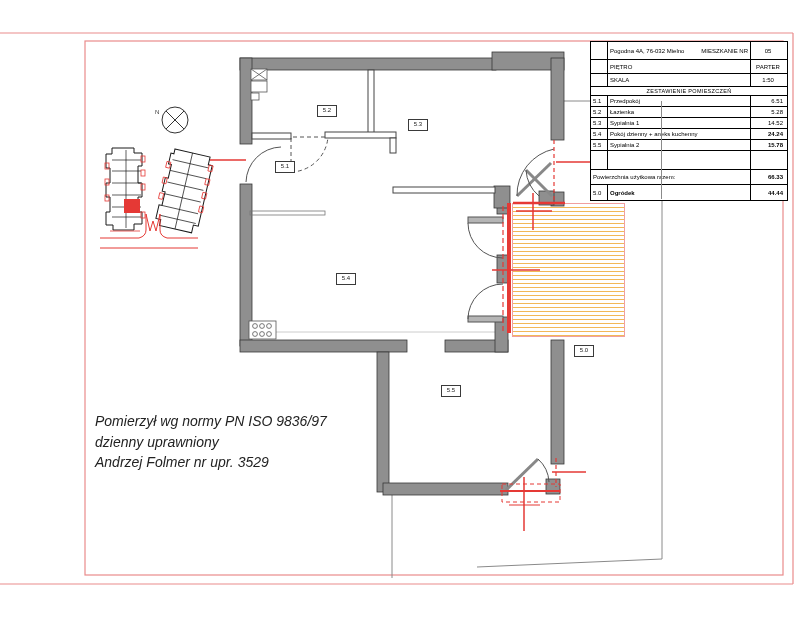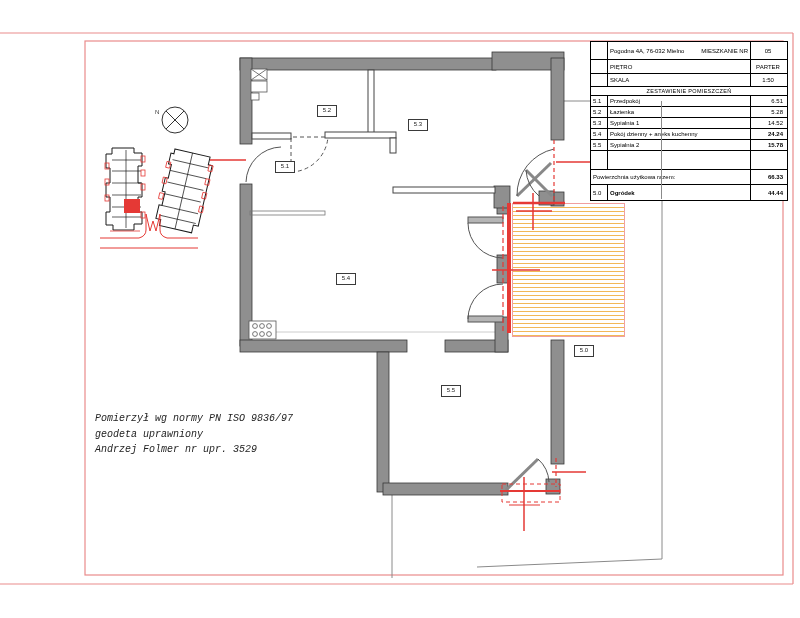--- a/index.html
+++ b/index.html
@@ -21,21 +21,21 @@
   .c.val{width:37px;border-left:1px solid #000;justify-content:flex-end;padding-right:4px;}
   .r1{height:17px;} .r2{height:14px;} .r3{height:13px;}
   .hdr{height:9px;justify-content:center;align-items:center;display:flex;font-size:5.5px;letter-spacing:.3px;}
   .rr{height:11px;} .empty{height:19px;} .total{height:15px;} .garden{height:16px;}
   .addr{justify-content:space-between;}
   .b{font-weight:bold;}
   
   .rlabel{position:absolute;z-index:4;width:18px;height:10px;border:1px solid #3a3a3a;background:#fff;
           font-size:6px;line-height:9px;text-align:center;color:#222;}
   
-  .surveyor{position:absolute;left:95px;top:413px;z-index:3;font-size:10px;font-style:italic;color:#222;font-family:Liberation Mono, monospace;}
+  .surveyor{position:absolute;left:95px;top:413px;z-index:3;font-size:14px;font-style:italic;color:#222;}
   .surveyor div{margin-bottom:4.5px;}
   
   .boundary-overlay{position:absolute;left:661px;top:101px;width:1px;height:98px;background:#8a8a8a;z-index:5;}
 </style>
 </head>
 <body>
 
 <div class="sheet">
 
   <div class="terrace"></div>
@@ -270,17 +270,17 @@
 
   <div class="rlabel" style="left:275px;top:161px">5.1</div>
   <div class="rlabel" style="left:317px;top:105px">5.2</div>
   <div class="rlabel" style="left:408px;top:119px">5.3</div>
   <div class="rlabel" style="left:336px;top:273px">5.4</div>
   <div class="rlabel" style="left:441px;top:385px">5.5</div>
   <div class="rlabel" style="left:574px;top:345px">5.0</div>
 
   <div class="surveyor">
     <div>Pomierzył wg normy  PN ISO 9836/97</div>
-    <div>geodeta uprawniony</div>
+    <div>dzienny uprawniony</div>
     <div>Andrzej Folmer nr upr. 3529</div>
   </div>
 
 </div>
 
 </body></html>

